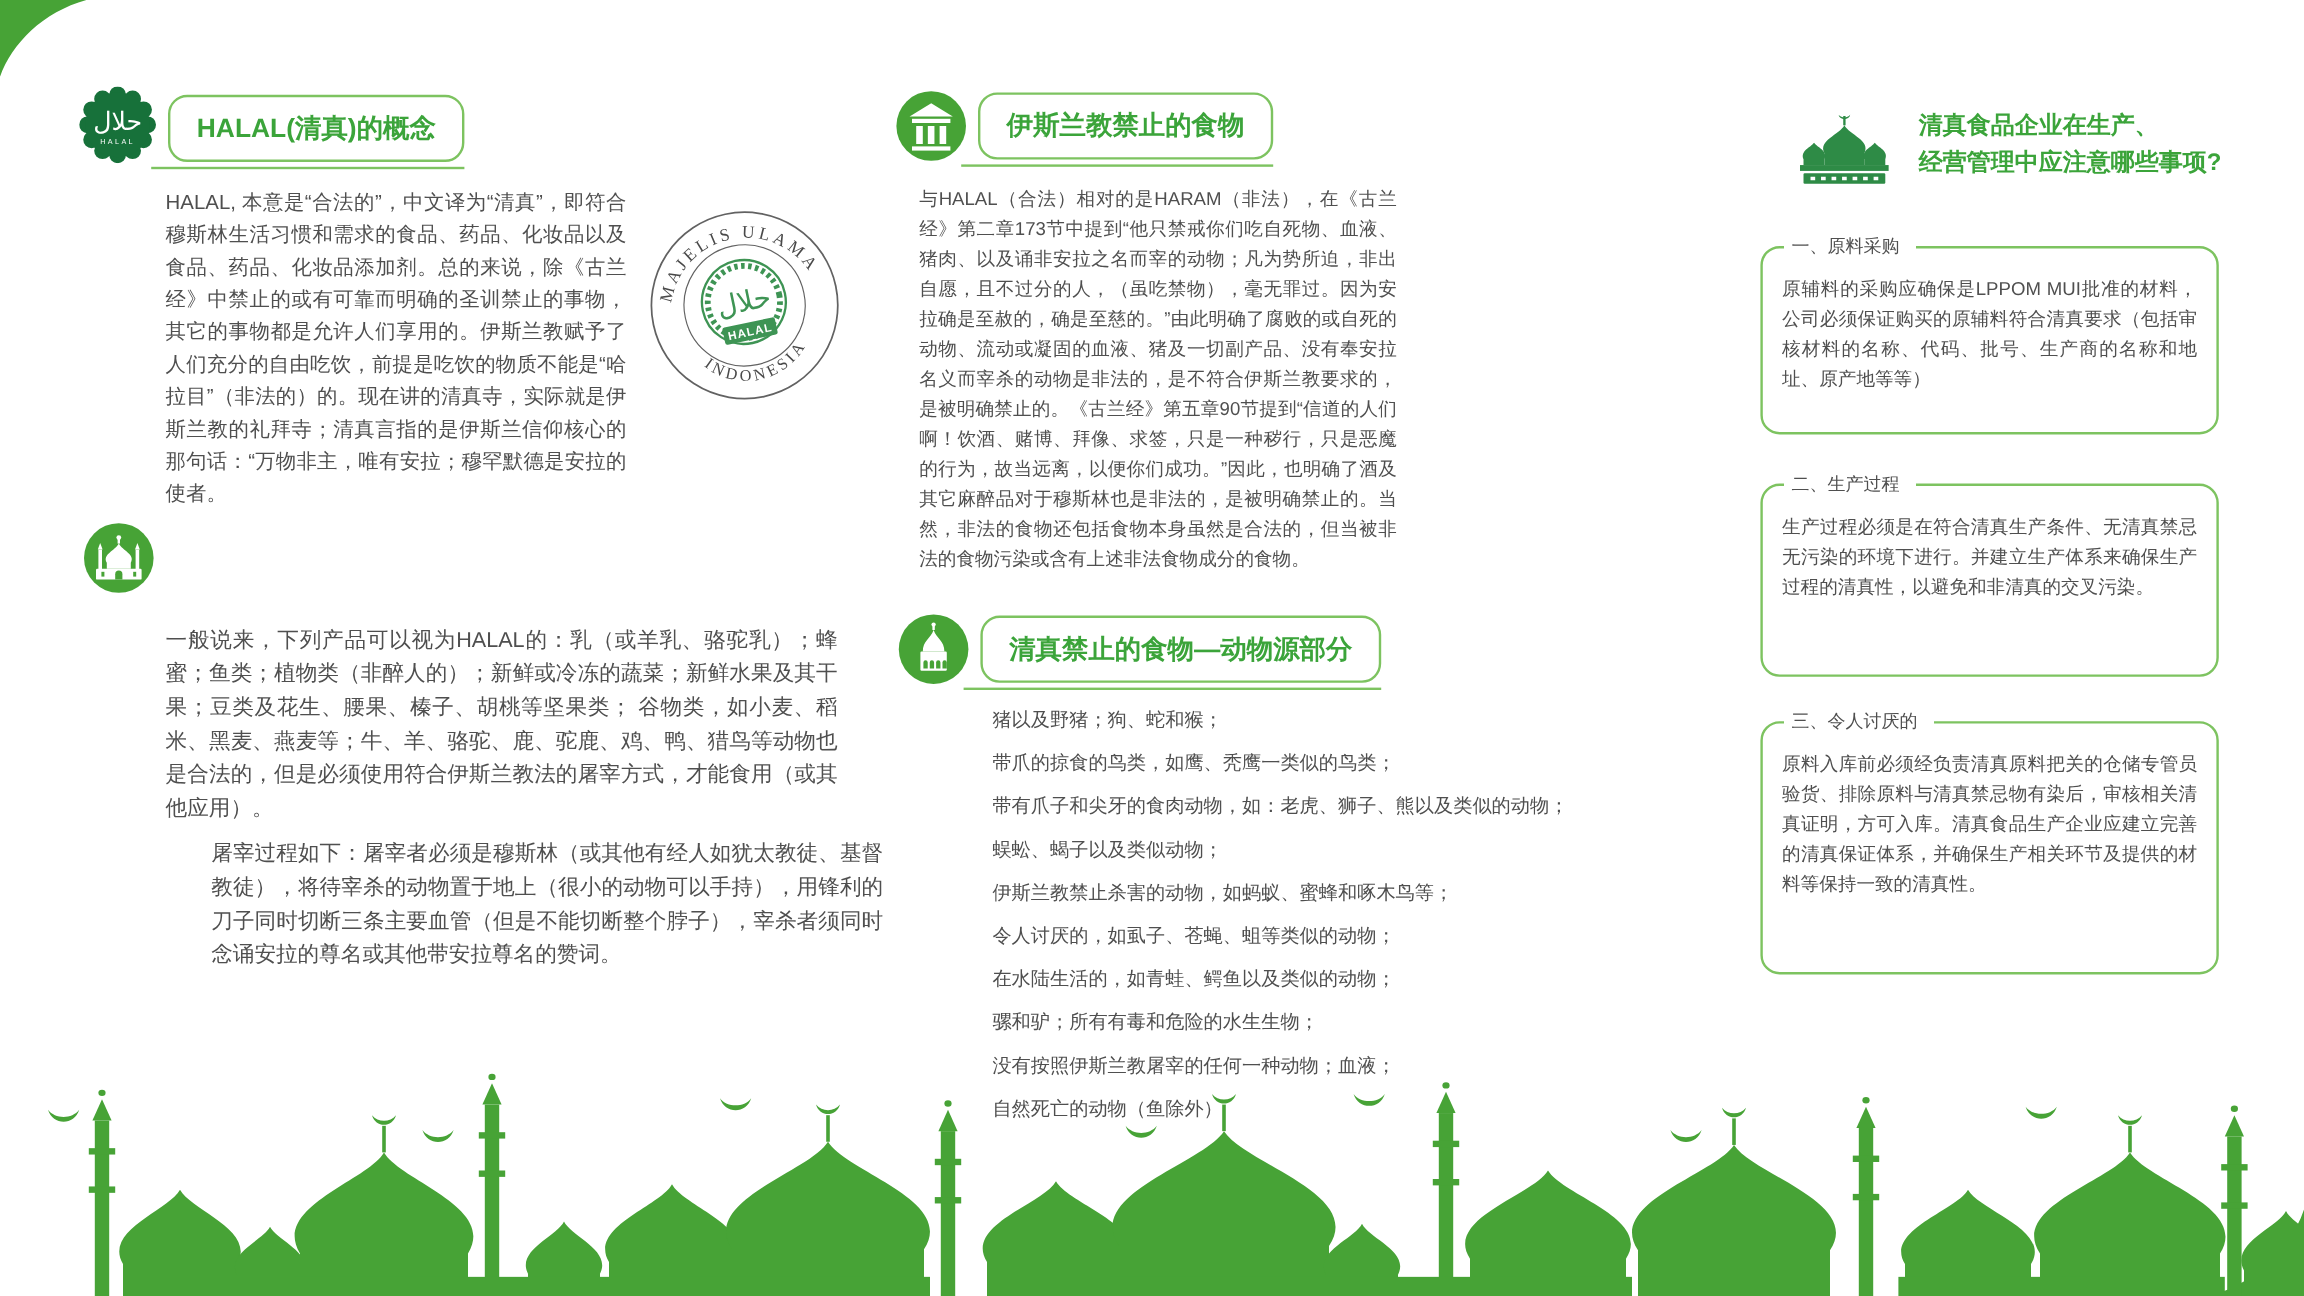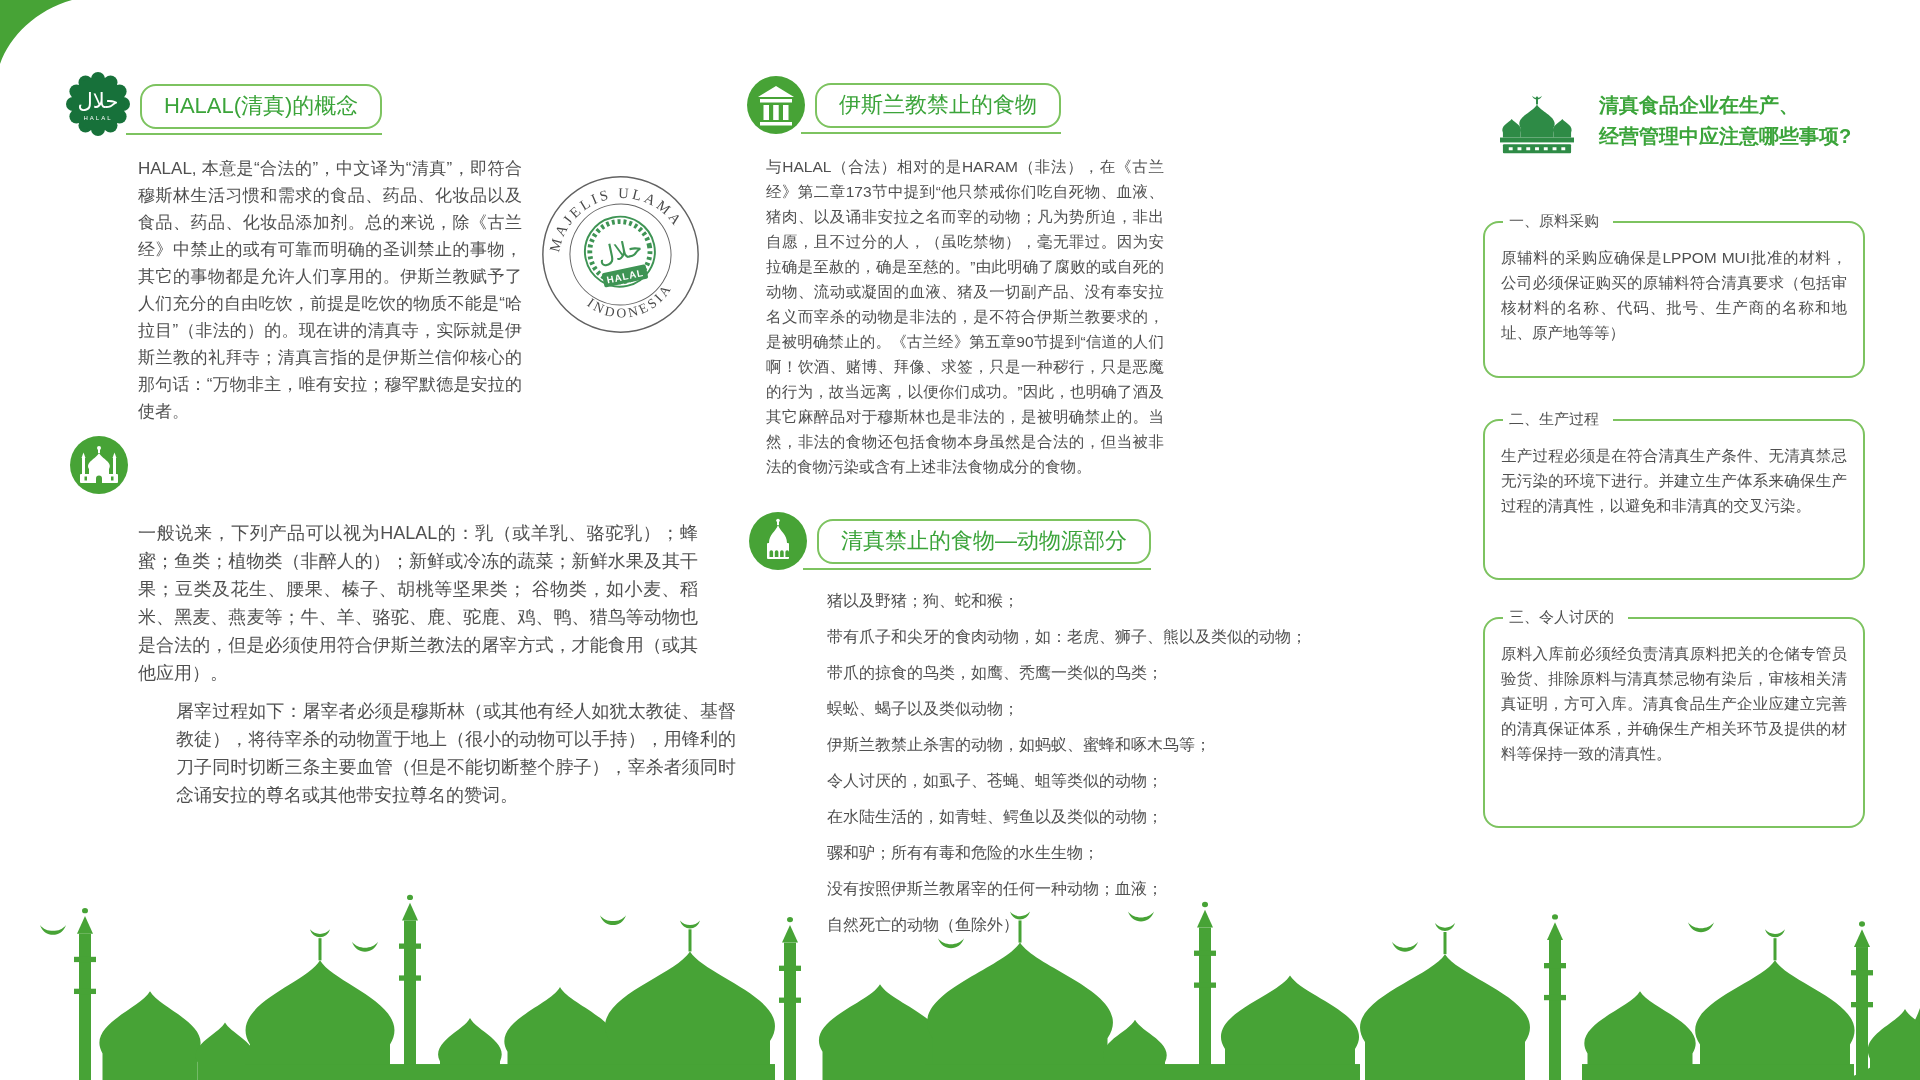--- a/index.html
+++ b/index.html
@@ -14,42 +14,42 @@
   html,body{margin:0;padding:0;}
   body{
     width:1920px;height:1080px;position:relative;overflow:hidden;background:#ffffff;
     font-family:"Liberation Sans","DejaVu Sans",sans-serif;color:var(--ink);
   }
   .abs{position:absolute;}
   
   .sec-header{position:absolute;display:flex;align-items:center;gap:10px;}
   .circle-icon{width:58px;height:58px;border-radius:50%;background:var(--g-main);
     display:flex;align-items:center;justify-content:center;flex:none;}
-  .title-box{display:inline-flex;align-items:center;height:45px;padding:0 22px;
+  .title-box{display:inline-flex;align-items:center;height:56px;padding:0 22px;
     border:2px solid var(--g-border);border-radius:16px;color:var(--g-text);
-    font-size:22px;font-weight:normal;white-space:nowrap;position:relative;background:#fff;}
+    font-size:22px;font-weight:bold;white-space:nowrap;position:relative;background:#fff;}
   .title-box::after{content:"";position:absolute;left:-16px;right:-2px;bottom:-8px;
     border-bottom:2px solid var(--g-border);}
   
   .body-p{position:absolute;margin:0;text-align:justify;color:var(--ink);}
   #p-l1{left:138px;top:155px;width:384px;font-size:17px;line-height:27px;}
   #p-l2{left:138px;top:519px;width:560px;font-size:18px;line-height:28px;}
   #p-l3{left:138px;top:697px;width:560px;font-size:18px;line-height:28px;margin-left:38px;}
   #p-m1{left:766px;top:154px;width:398px;font-size:15.5px;line-height:25px;}
   #list-m{position:absolute;left:827px;top:588px;width:580px;}
   #list-m p{margin:0 0 10px;line-height:26px;font-size:16px;color:var(--ink);white-space:nowrap;}
   
   #hdr-l1{left:66px;top:72px;}
   #hdr-l2{left:70px;top:436px;}
   #hdr-m1{left:747px;top:76px;}
   #hdr-m2{left:749px;top:512px;}
   
   #right-header{position:absolute;left:1500px;top:88px;display:flex;gap:25px;align-items:flex-start;}
   #right-title{font-size:20px;font-weight:bold;color:var(--g-text);line-height:31px;padding-top:2px;white-space:nowrap;}
-  fieldset.rule-box{position:absolute;left:1467px;width:382px;margin:16px;
+  fieldset.rule-box{position:absolute;left:1467px;width:382px;margin:0;
     border:2px solid var(--g-border);border-radius:16px;padding:8px 16px 12px;background:transparent;}
   fieldset.rule-box legend{font-size:15px;color:var(--ink);padding:0 14px 0 6px;margin-left:2px;}
   fieldset.rule-box p{margin:6px 0 0;font-size:15.5px;line-height:25px;color:var(--ink);text-align:justify;}
   #rule-1{top:196px;height:166px;}
   #rule-2{top:394px;height:170px;}
   #rule-3{top:592px;height:220px;}
   
   #stamp{left:538px;top:172px;width:165px;height:165px;transform:rotate(-12deg);opacity:.92;}
   
   #skyline{position:absolute;left:0;bottom:0;width:1920px;height:195px;display:block;}
@@ -171,22 +171,22 @@
         <path d="M31.1,45 L31.1,40 A1.8,1.8 0 0 1 34.7,40 L34.7,45 Z"></path>
         <path d="M36.4,45 L36.4,40 A1.8,1.8 0 0 1 40,40 L40,45 Z"></path>
       </g>
     </svg>
   </span>
   <span class="title-box">清真禁止的食物—动物源部分</span>
 </div>
 
 <div id="list-m">
   <p>猪以及野猪；狗、蛇和猴；</p>
+  <p>带爪的掠食的鸟类，如鹰、秃鹰一类似的鸟类；</p>
   <p>带有爪子和尖牙的食肉动物，如：老虎、狮子、熊以及类似的动物；</p>
-  <p>带爪的掠食的鸟类，如鹰、秃鹰一类似的鸟类；</p>
   <p>蜈蚣、蝎子以及类似动物；</p>
   <p>伊斯兰教禁止杀害的动物，如蚂蚁、蜜蜂和啄木鸟等；</p>
   <p>令人讨厌的，如虱子、苍蝇、蛆等类似的动物；</p>
   <p>在水陆生活的，如青蛙、鳄鱼以及类似的动物；</p>
   <p>骡和驴；所有有毒和危险的水生生物；</p>
   <p>没有按照伊斯兰教屠宰的任何一种动物；血液；</p>
   <p>自然死亡的动物（鱼除外）</p>
 </div>
 
 <div id="right-header">

